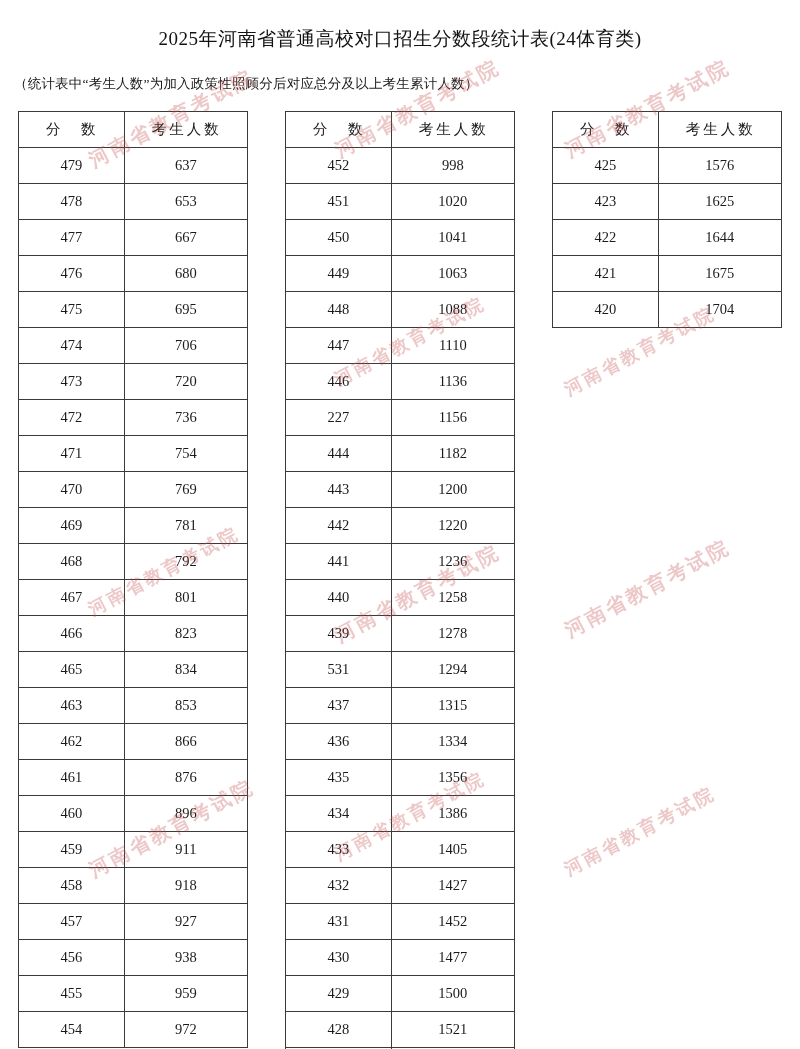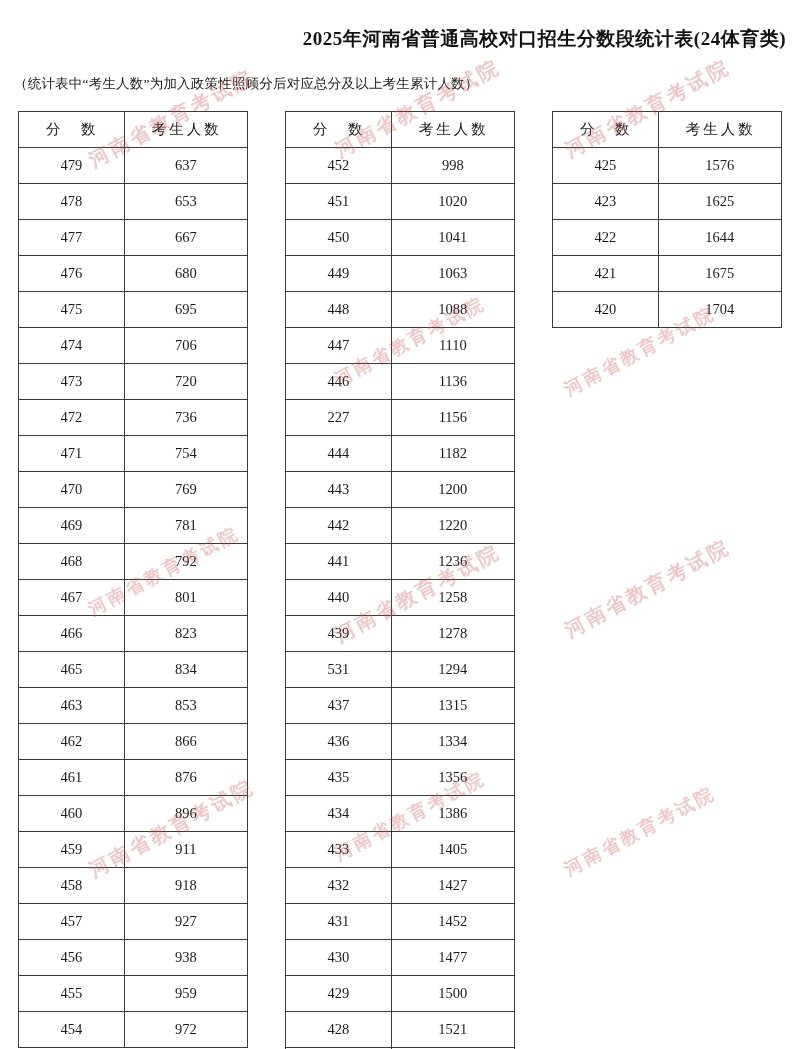--- a/index.html
+++ b/index.html
@@ -16,23 +16,23 @@
     overflow: hidden;
   }
   .page {
     position: relative;
     width: 800px;
     height: 1049px;
     box-sizing: border-box;
     padding: 26px 14px 8px 14px;
   }
   .title {
-    text-align: right;
+    text-align: center;
     font-size: 19px;
-    font-weight: bold;
+    font-weight: normal;
     letter-spacing: 0.5px;
     line-height: 1.4;
     color: #121212;
   }
   .subtitle {
     text-align: left;
     font-size: 13.5px;
     margin-top: 22px;
     color: #1a1a1a;
     letter-spacing: 0.2px;

